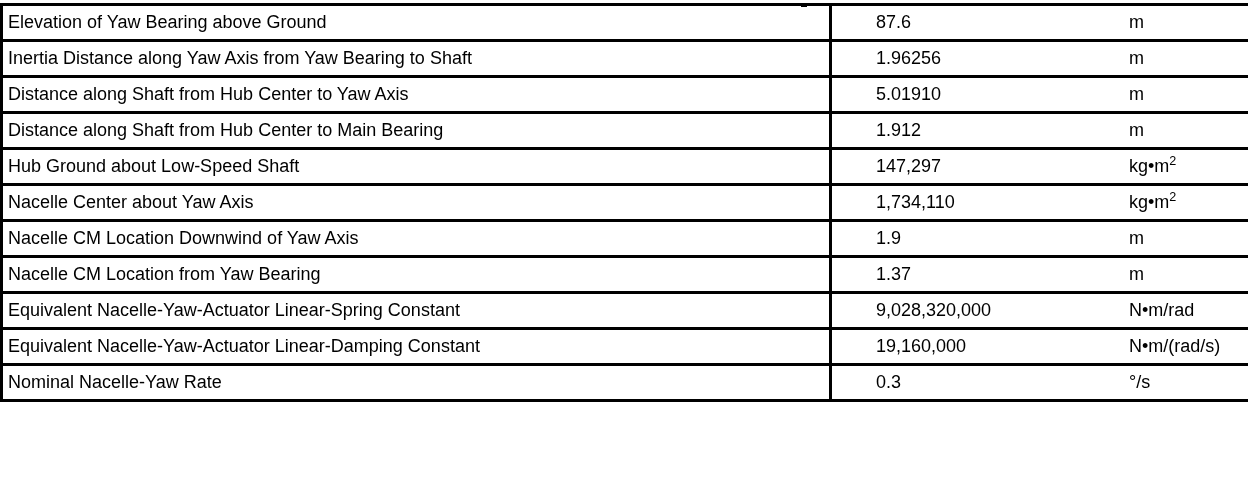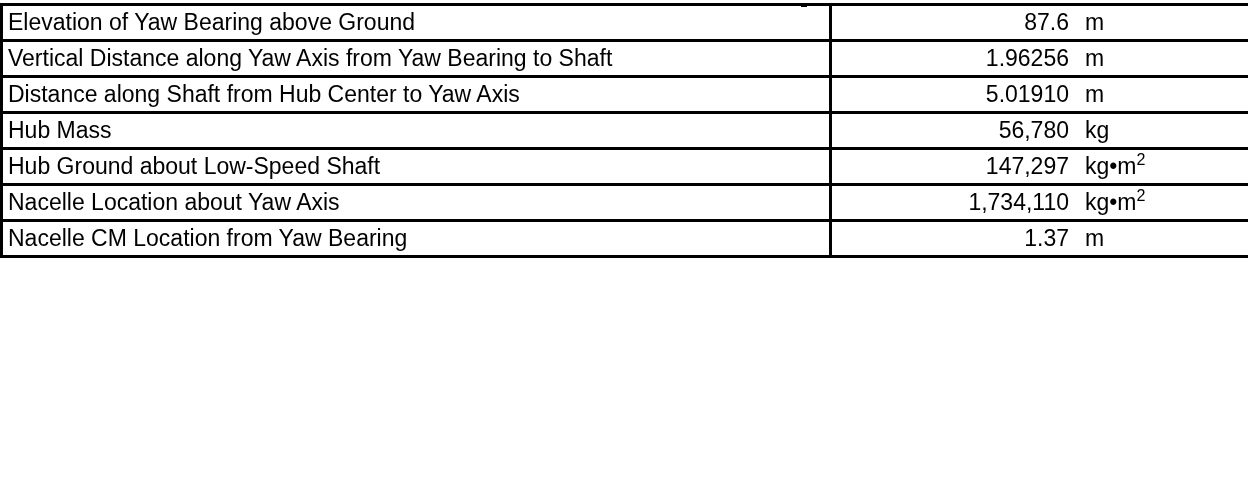--- a/index.html
+++ b/index.html
@@ -35,38 +35,38 @@
     width: 1248px;
     margin-top: 3px;
   }
   col.c-label { width: 829px; }
   col.c-value { width: 419px; }
   td {
     border: 3px solid #000000;
     padding: 0;
     height: 33px;
     vertical-align: middle;
-    font-size: 23px;
+    font-size: 18px;
     line-height: 33px;
     white-space: nowrap;
     overflow: hidden;
   }
   td.label-cell {
     padding-left: 5px;
     text-align: left;
   }
   td.value-cell { padding: 0; }
   .value-inner {
     display: flex;
     align-items: baseline;
   }
   .num {
     flex: 0 0 237px;
-    text-align: right;
     display: inline-block;
+    margin-left: 44px;
   }
   .unit {
     padding-left: 16px;
     text-align: left;
     display: inline-block;
   }
   .unit sup {
     font-size: 70%;
     line-height: 0;
     vertical-align: super;
@@ -86,68 +86,104 @@
         <tr>
           <td class="label-cell">Elevation of Yaw Bearing above Ground</td>
           <td class="value-cell">
             <div class="value-inner">
               <span class="num">87.6</span>
               <span class="unit">m</span>
             </div>
           </td>
         </tr>
         <tr>
-          <td class="label-cell">Vertical Distance along Yaw Axis from Yaw Bearing to Shaft</td>
+          <td class="label-cell">Inertia Distance along Yaw Axis from Yaw Bearing to Shaft</td>
           <td class="value-cell">
             <div class="value-inner">
               <span class="num">1.96256</span>
               <span class="unit">m</span>
             </div>
           </td>
         </tr>
         <tr>
           <td class="label-cell">Distance along Shaft from Hub Center to Yaw Axis</td>
           <td class="value-cell">
             <div class="value-inner">
               <span class="num">5.01910</span>
               <span class="unit">m</span>
             </div>
           </td>
         </tr>
         <tr>
-          <td class="label-cell">Hub Mass</td>
+          <td class="label-cell">Distance along Shaft from Hub Center to Main Bearing</td>
           <td class="value-cell">
             <div class="value-inner">
-              <span class="num">56,780</span>
-              <span class="unit">kg</span>
+              <span class="num">1.912</span>
+              <span class="unit">m</span>
             </div>
           </td>
         </tr>
         <tr>
           <td class="label-cell">Hub Ground about Low-Speed Shaft</td>
           <td class="value-cell">
             <div class="value-inner">
               <span class="num">147,297</span>
               <span class="unit">kg•m<sup>2</sup></span>
             </div>
           </td>
         </tr>
         <tr>
-          <td class="label-cell">Nacelle Location about Yaw Axis</td>
+          <td class="label-cell">Nacelle Center about Yaw Axis</td>
           <td class="value-cell">
             <div class="value-inner">
               <span class="num">1,734,110</span>
               <span class="unit">kg•m<sup>2</sup></span>
+            </div>
+          </td>
+        </tr>
+        <tr>
+          <td class="label-cell">Nacelle CM Location Downwind of Yaw Axis</td>
+          <td class="value-cell">
+            <div class="value-inner">
+              <span class="num">1.9</span>
+              <span class="unit">m</span>
             </div>
           </td>
         </tr>
         <tr>
           <td class="label-cell">Nacelle CM Location from Yaw Bearing</td>
           <td class="value-cell">
             <div class="value-inner">
               <span class="num">1.37</span>
               <span class="unit">m</span>
             </div>
           </td>
         </tr>
+        <tr>
+          <td class="label-cell">Equivalent Nacelle-Yaw-Actuator Linear-Spring Constant</td>
+          <td class="value-cell">
+            <div class="value-inner">
+              <span class="num">9,028,320,000</span>
+              <span class="unit">N•m/rad</span>
+            </div>
+          </td>
+        </tr>
+        <tr>
+          <td class="label-cell">Equivalent Nacelle-Yaw-Actuator Linear-Damping Constant</td>
+          <td class="value-cell">
+            <div class="value-inner">
+              <span class="num">19,160,000</span>
+              <span class="unit">N•m/(rad/s)</span>
+            </div>
+          </td>
+        </tr>
+        <tr>
+          <td class="label-cell">Nominal Nacelle-Yaw Rate</td>
+          <td class="value-cell">
+            <div class="value-inner">
+              <span class="num">0.3</span>
+              <span class="unit">°/s</span>
+            </div>
+          </td>
+        </tr>
       </tbody>
   </table>
 </div>
 
 </body></html>

